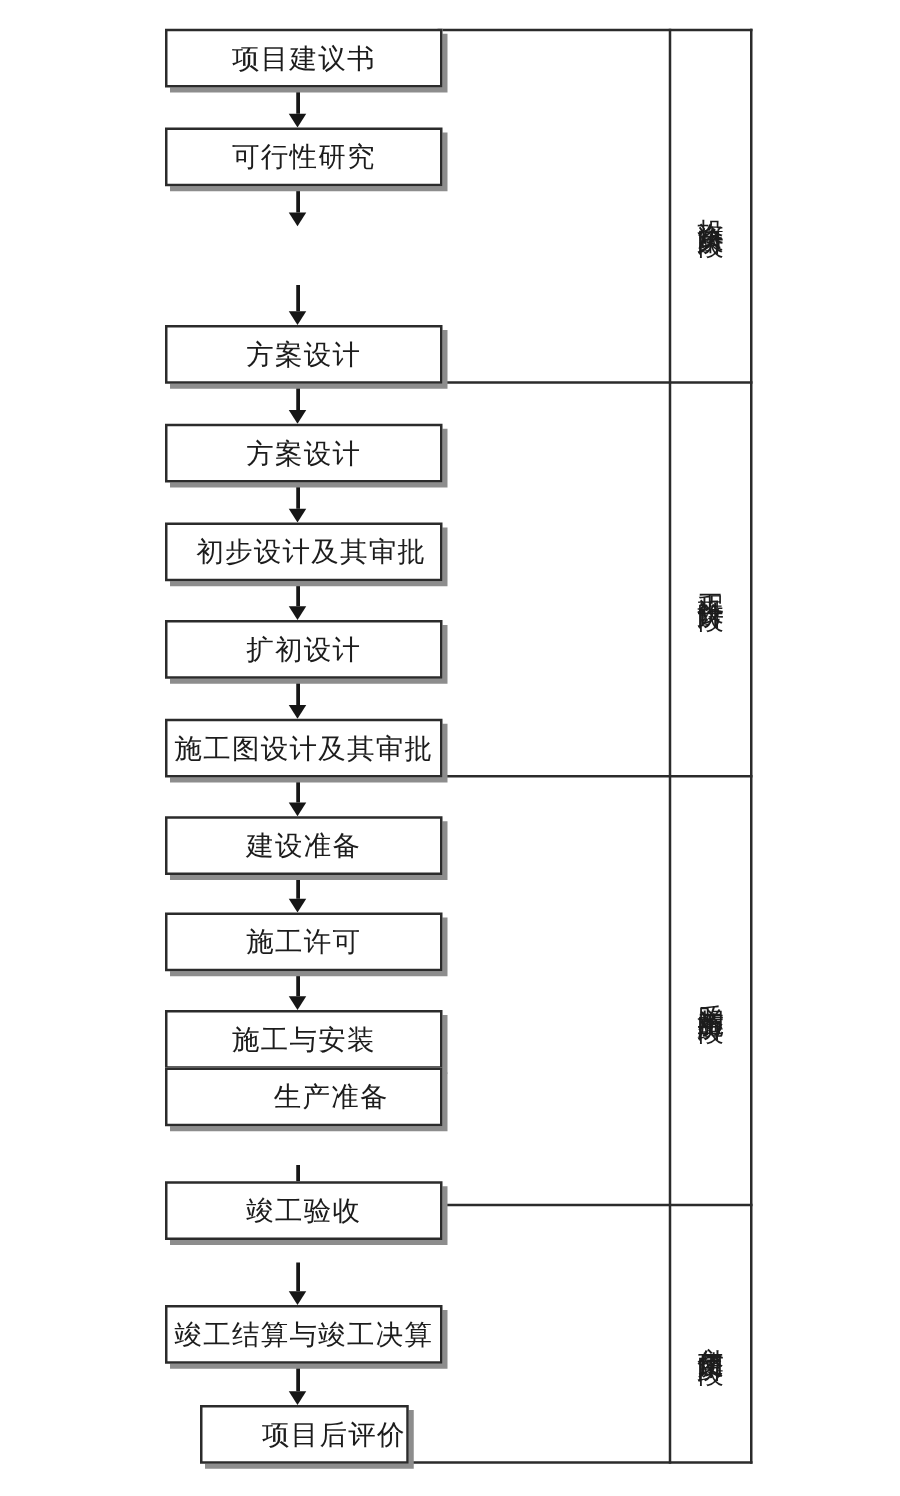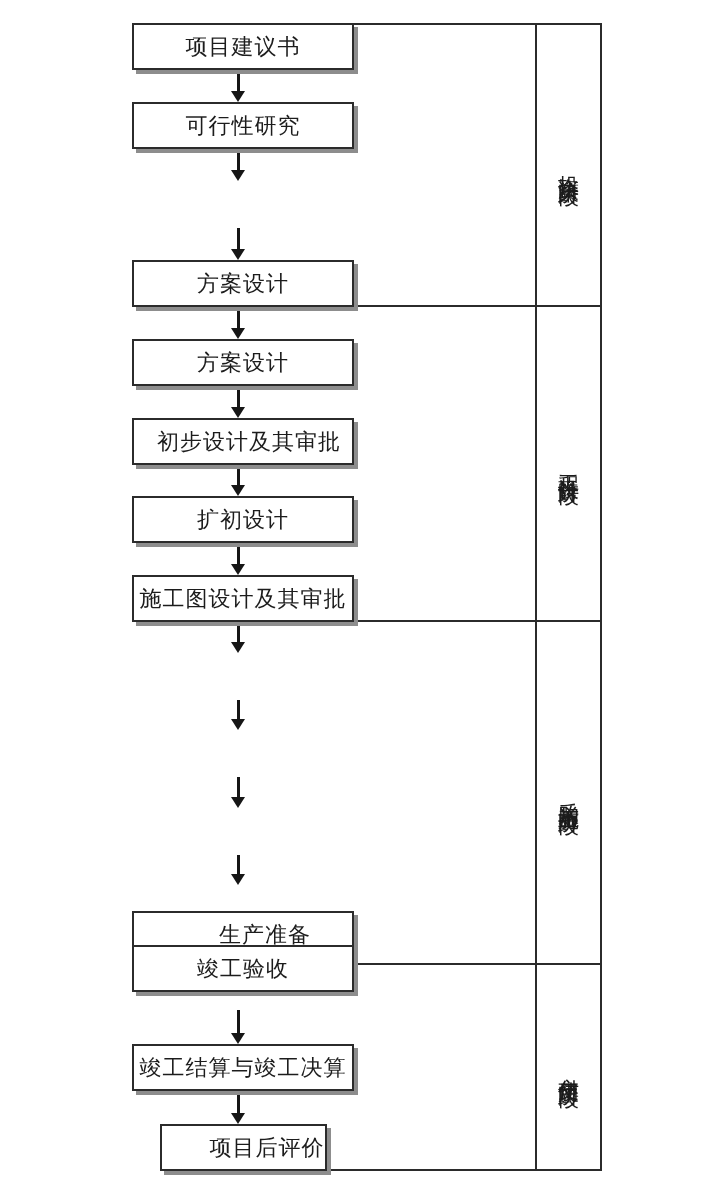--- a/index.html
+++ b/index.html
@@ -86,21 +86,24 @@
   <div class="phase" style="top:622px; height:341px;">采购与施工阶段</div>
   <div class="phase" style="top:965px; height:204px;">交付使用阶段</div>
 
   <div class="box" style="top:102px;">可行性研究</div>
   <div class="box" style="top:23px;">项目建议书</div>
   <div class="box" style="top:260px;">方案设计</div>
   <div class="box" style="top:339px;">方案设计</div>
   <div class="box" style="top:418px;padding-left:12px;">初步设计及其审批</div>
   <div class="box" style="top:496px;">扩初设计</div>
   <div class="box" style="top:575px;">施工图设计及其审批</div>
-  <div class="box" style="top:911px;padding-left:44px;">生产准备</div>
+  <div class="box" style="top:653px;">建设准备</div>
+  <div class="box" style="top:730px;">施工许可</div>
+  <div class="box" style="top:808px;">施工与安装</div>
+  <div class="box" style="top:854px;padding-left:44px;">生产准备</div>
   <div class="box" style="top:945px;">竣工验收</div>
   <div class="box" style="top:1044px;">竣工结算与竣工决算</div>
   <div class="box narrow" style="top:1124px;padding-left:47px;">项目后评价</div>
 
   <div class="arrow" style="top:70px;   height:32px;">
       <div class="stem"></div>
       <div class="head"></div>
     </div>
   <div class="arrow" style="top:149px;  height:32px;">
       <div class="stem"></div>

